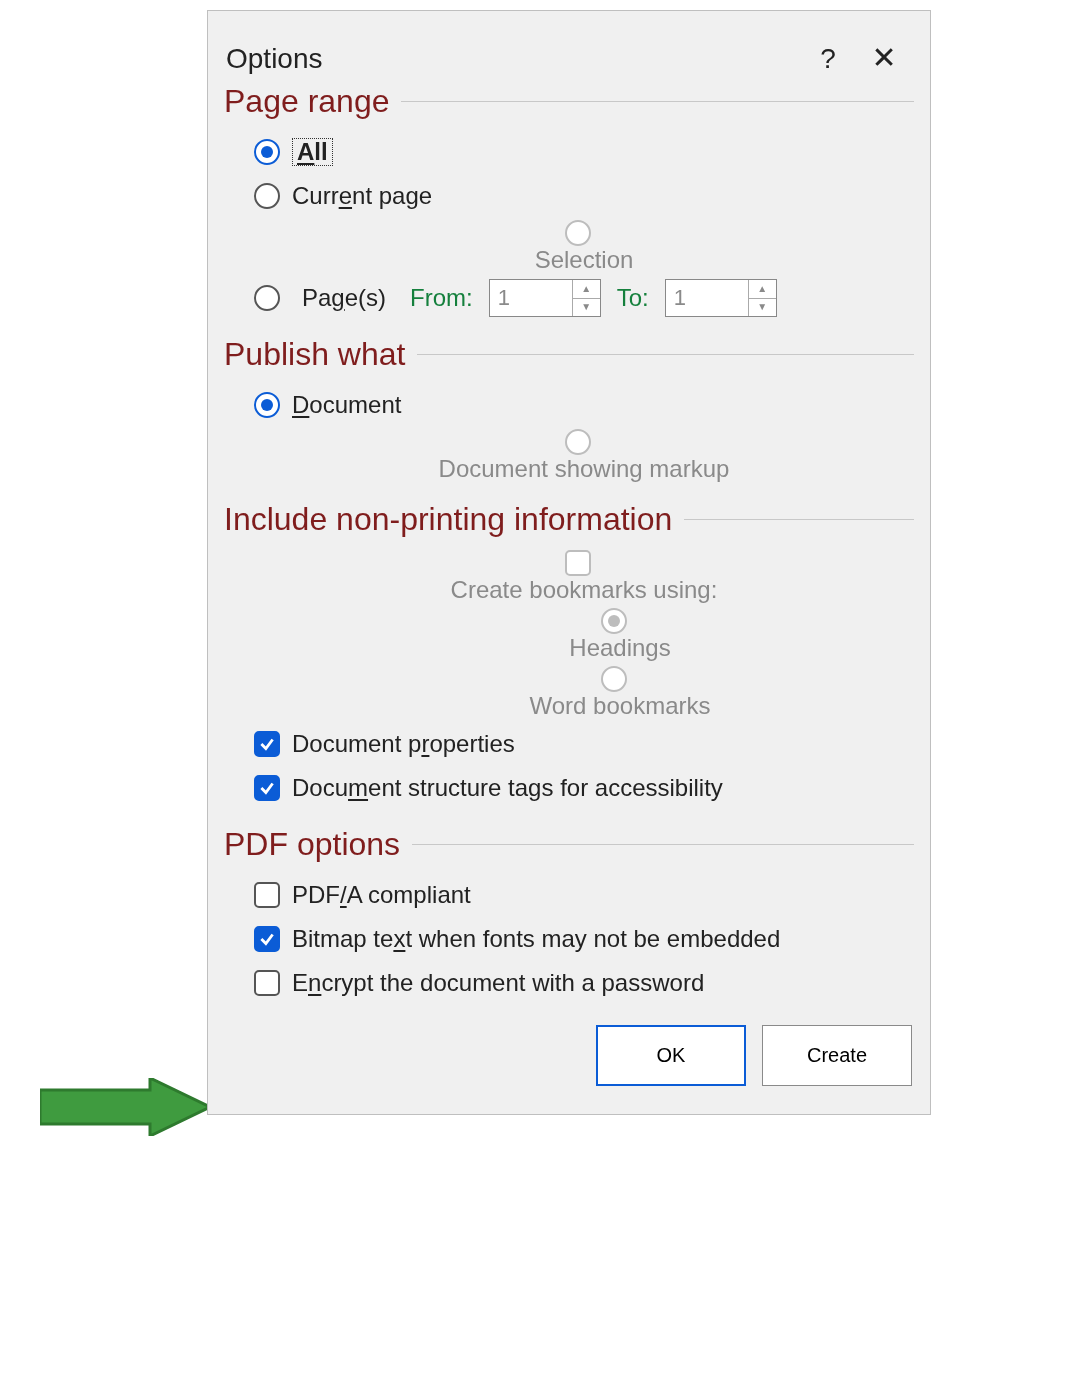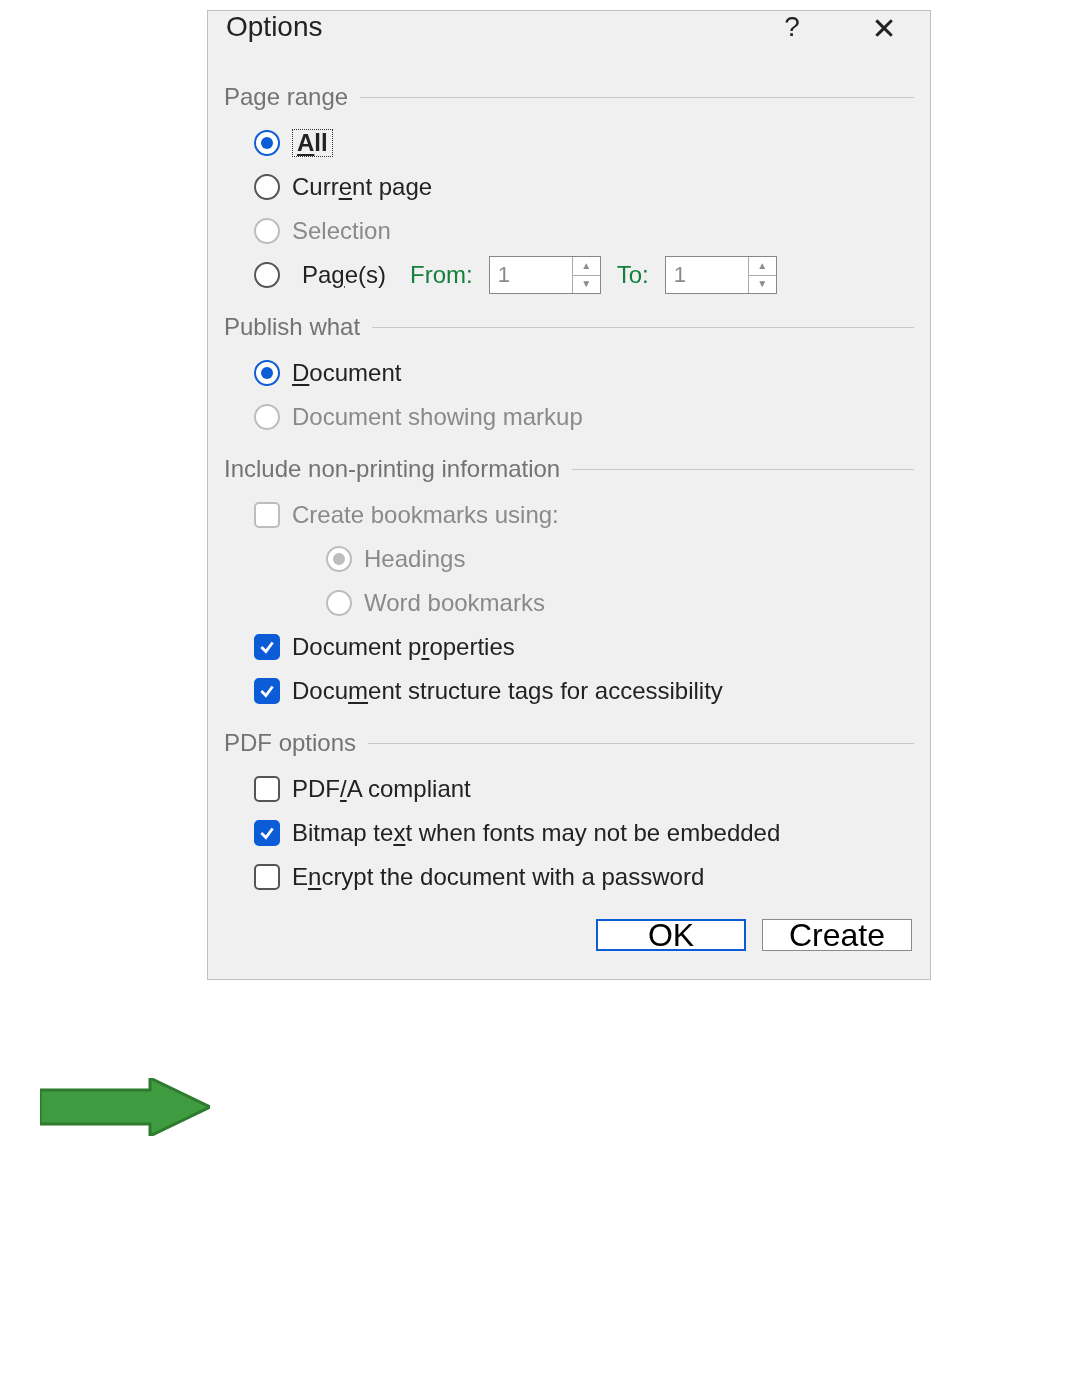--- a/index.html
+++ b/index.html
@@ -22,26 +22,25 @@
     position: absolute;
     left: 207px;
     top: 10px;
     width: 724px;
     background: #f0f0f0;
     border: 1px solid #bfbfbf;
     padding-bottom: 28px;
   }
   .titlebar {
     display: flex;
-    align-items: flex-start;
+    align-items: flex-end;
     height: 64px;
     padding: 0 18px 0 18px;
     font-size: 28px;
     color: #222;
-    gap: 36px;
   }
   .titlebar-title { flex: 1; }
   .titlebar-btn {
     width: 56px;
     text-align: center;
     font-size: 28px;
     color: #222;
   }
   .help-q { font-family: "Segoe UI", sans-serif; font-weight: 400; }
   .close-x { font-size: 30px; }
@@ -49,42 +48,42 @@
   .content { padding: 8px 16px 0 16px; }
 
   .section-header {
     display: flex;
     align-items: center;
     margin-top: 16px;
     margin-bottom: 10px;
   }
   .section-header:first-child { margin-top: 0; }
   .section-label {
-    font-size: 24px;
-    color: #737373;
+    font-size: 32px;
+    color: #7f1d1d;
     white-space: nowrap;
     padding-right: 12px;
   }
   .section-rule {
     flex: 1;
     height: 0;
     border-top: 1px solid #c8c8c8;
   }
   .group { padding-left: 30px; }
   .indent-extra { padding-left: 72px; }
 
   .row {
     display: flex;
     align-items: center;
     min-height: 44px;
     padding: 2px 0;
     font-size: 24px;
     color: #222;
   }
-  .row.disabled { color: #8a8a8a; }
+  .row.disabled { color: #8a8a8a; flex-direction: column; }
 
   
   .radio {
     width: 26px; height: 26px;
     border: 2px solid #555;
     border-radius: 50%;
     margin-right: 12px;
     flex: 0 0 auto;
     display: inline-flex;
     align-items: center;
@@ -169,24 +168,24 @@
 
   
   .footer {
     display: flex;
     justify-content: flex-end;
     gap: 16px;
     padding: 20px 18px 0 18px;
   }
   .btn {
     min-width: 150px;
-    height: 32px;
+    height: 61px;
     background: #fff;
     border: 1px solid #8a8a8a;
-    font-size: 32px;
+    font-size: 20px;
     display: flex;
     align-items: center;
     justify-content: center;
   }
   .btn.primary { border: 2px solid #0b5cd6; }
 
   
   .arrow {
     position: absolute;
     left: 40px;

